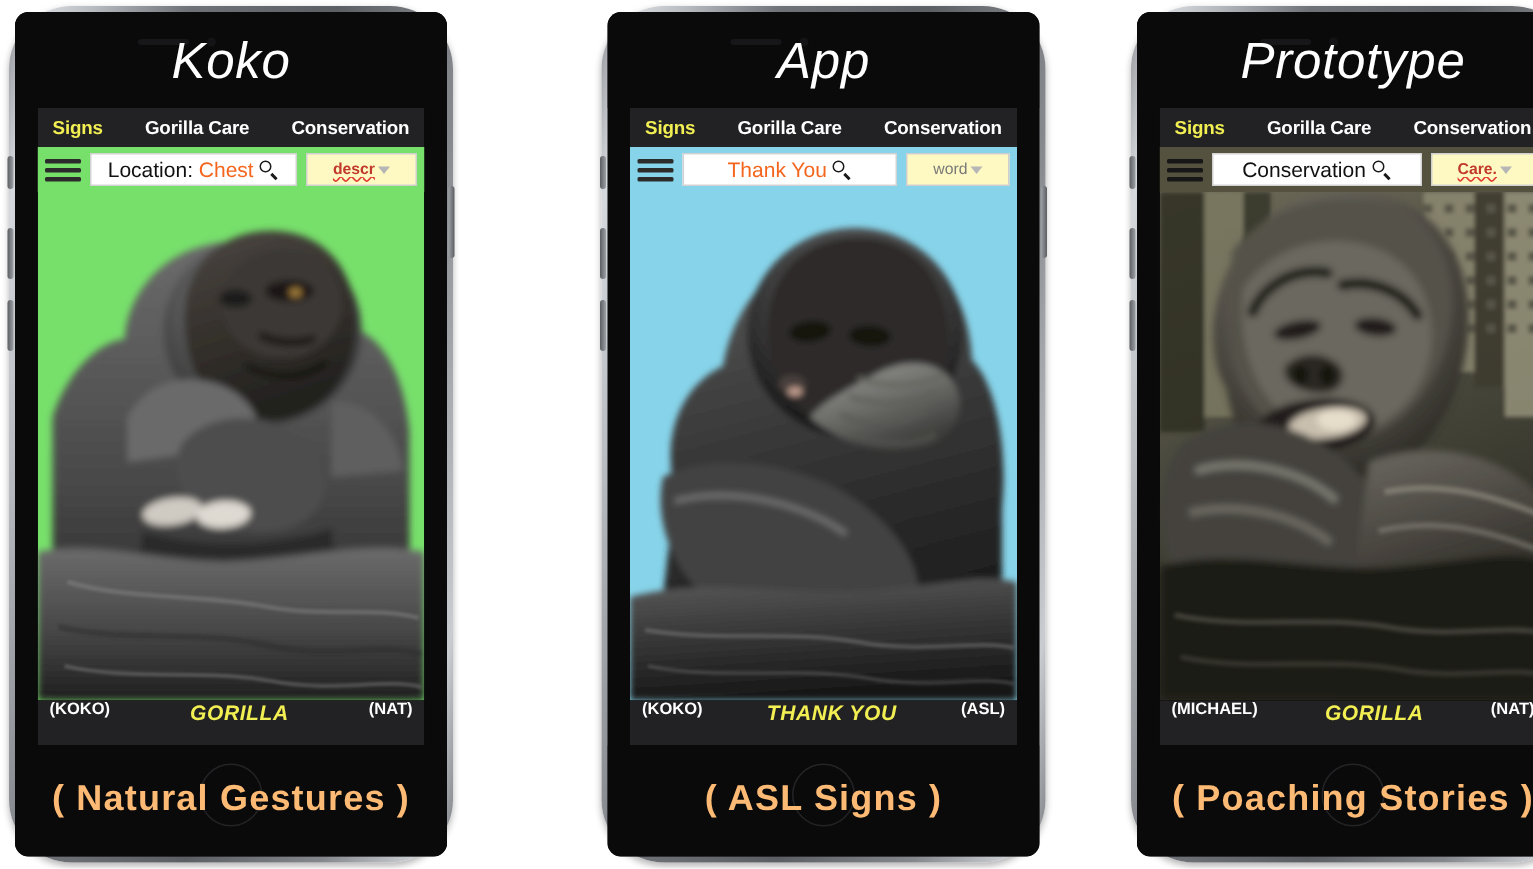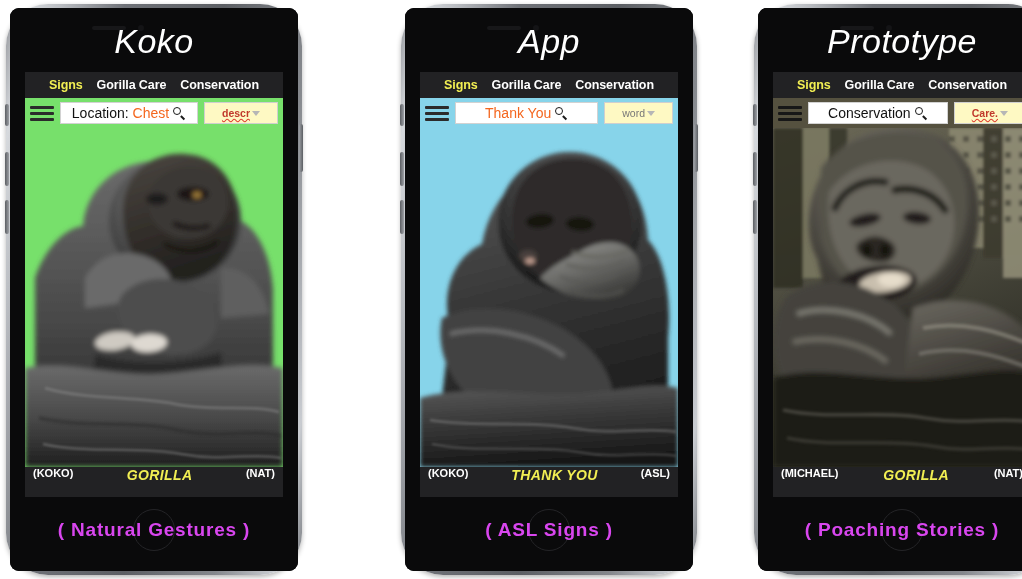--- a/index.html
+++ b/index.html
@@ -114,21 +114,21 @@
     background: #000;
     overflow: hidden;
   }
 
   .navbar {
     height: 26px;
     background: #222224;
     display: flex;
     align-items: center;
     justify-content: center;
-    gap: 14px;
+    gap: 28px;
     padding: 0 4px;
     box-sizing: border-box;
   }
   .nav-item {
     font-size: 12.5px;
     font-weight: 700;
     color: #ffffff;
     white-space: nowrap;
     letter-spacing: -0.1px;
   }
@@ -288,22 +288,22 @@
     width: 42px; height: 42px;
     border-radius: 50%;
     border: 1.5px solid #242427;
     box-sizing: border-box;
   }
   .phone-caption {
     position: absolute;
     left: 0; right: 0;
     top: 22px;
     text-align: center;
-    color: #d946ef;
-    font-size: 19px;
+    color: #fdba74;
+    font-size: 24px;
     font-weight: 700;
     letter-spacing: 0.8px;
     white-space: nowrap;
   }
 
   
   .photo svg { display: block; width: 100%; height: 100%; }
 </style>
 </head>
 <body>

